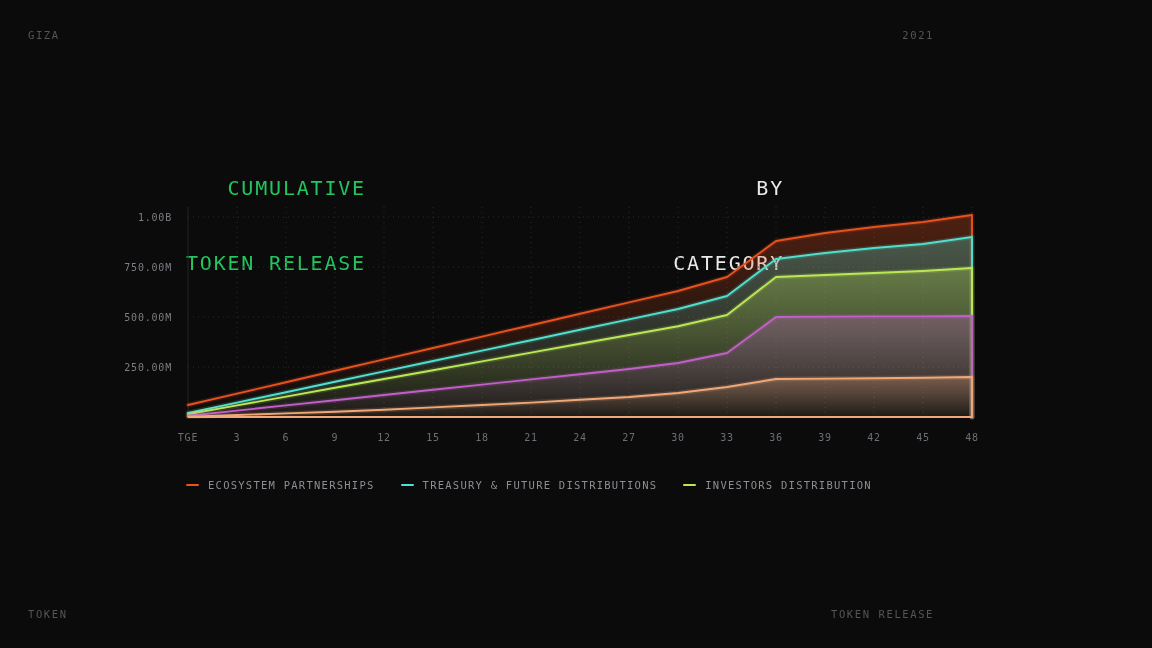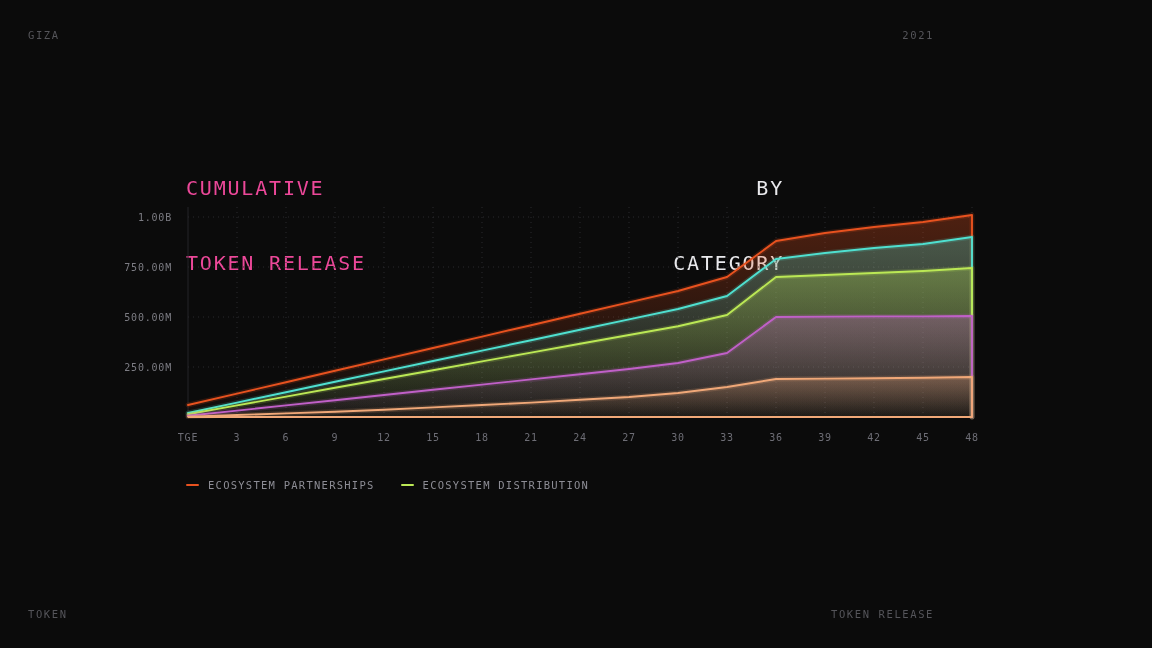--- a/index.html
+++ b/index.html
@@ -20,23 +20,24 @@
   }
   #brand-label  { left:28px;  top:29px; }
   #year-label   { right:28px; top:29px; }
   #blog-label   { left:28px;  bottom:28px; }
   #footer-label { right:28px; bottom:28px; }
 
   .title-block {
     position:absolute; left:186px; top:126px;
     font-size:20px; line-height:25px;
     letter-spacing:1.8px;
-    color:#ec4899; font-weight:400;
+    color:#22c55e; font-weight:400;
     font-family:"DejaVu Sans Mono", monospace;
     white-space:pre;
+    text-align:right;
   }
   .subtitle-block {
     position:absolute; right:178px; top:126px;
     font-size:20px; line-height:25px;
     letter-spacing:1.8px;
     color:#e9e9ec; text-align:right;
     font-family:"DejaVu Sans Mono", monospace;
     white-space:pre;
   }
 
@@ -173,19 +174,23 @@
       </g>
   </svg>
 
   <div class="legend">
     <div class="legend-row">
       <div class="legend-item">
         <span class="legend-swatch" style="background: rgb(232, 82, 31);"></span>
         <span class="legend-text">ECOSYSTEM PARTNERSHIPS</span>
       </div>
       <div class="legend-item">
+        <span class="legend-swatch" style="background: rgb(79, 224, 208);"></span>
+        <span class="legend-text">TREASURY &amp; FUTURE DISTRIBUTIONS</span>
+      </div>
+      <div class="legend-item">
         <span class="legend-swatch" style="background: rgb(187, 232, 85);"></span>
-        <span class="legend-text">ECOSYSTEM DISTRIBUTION</span>
+        <span class="legend-text">INVESTORS DISTRIBUTION</span>
       </div>
     </div>
   </div>
 
 </div>
 
 </body></html>

